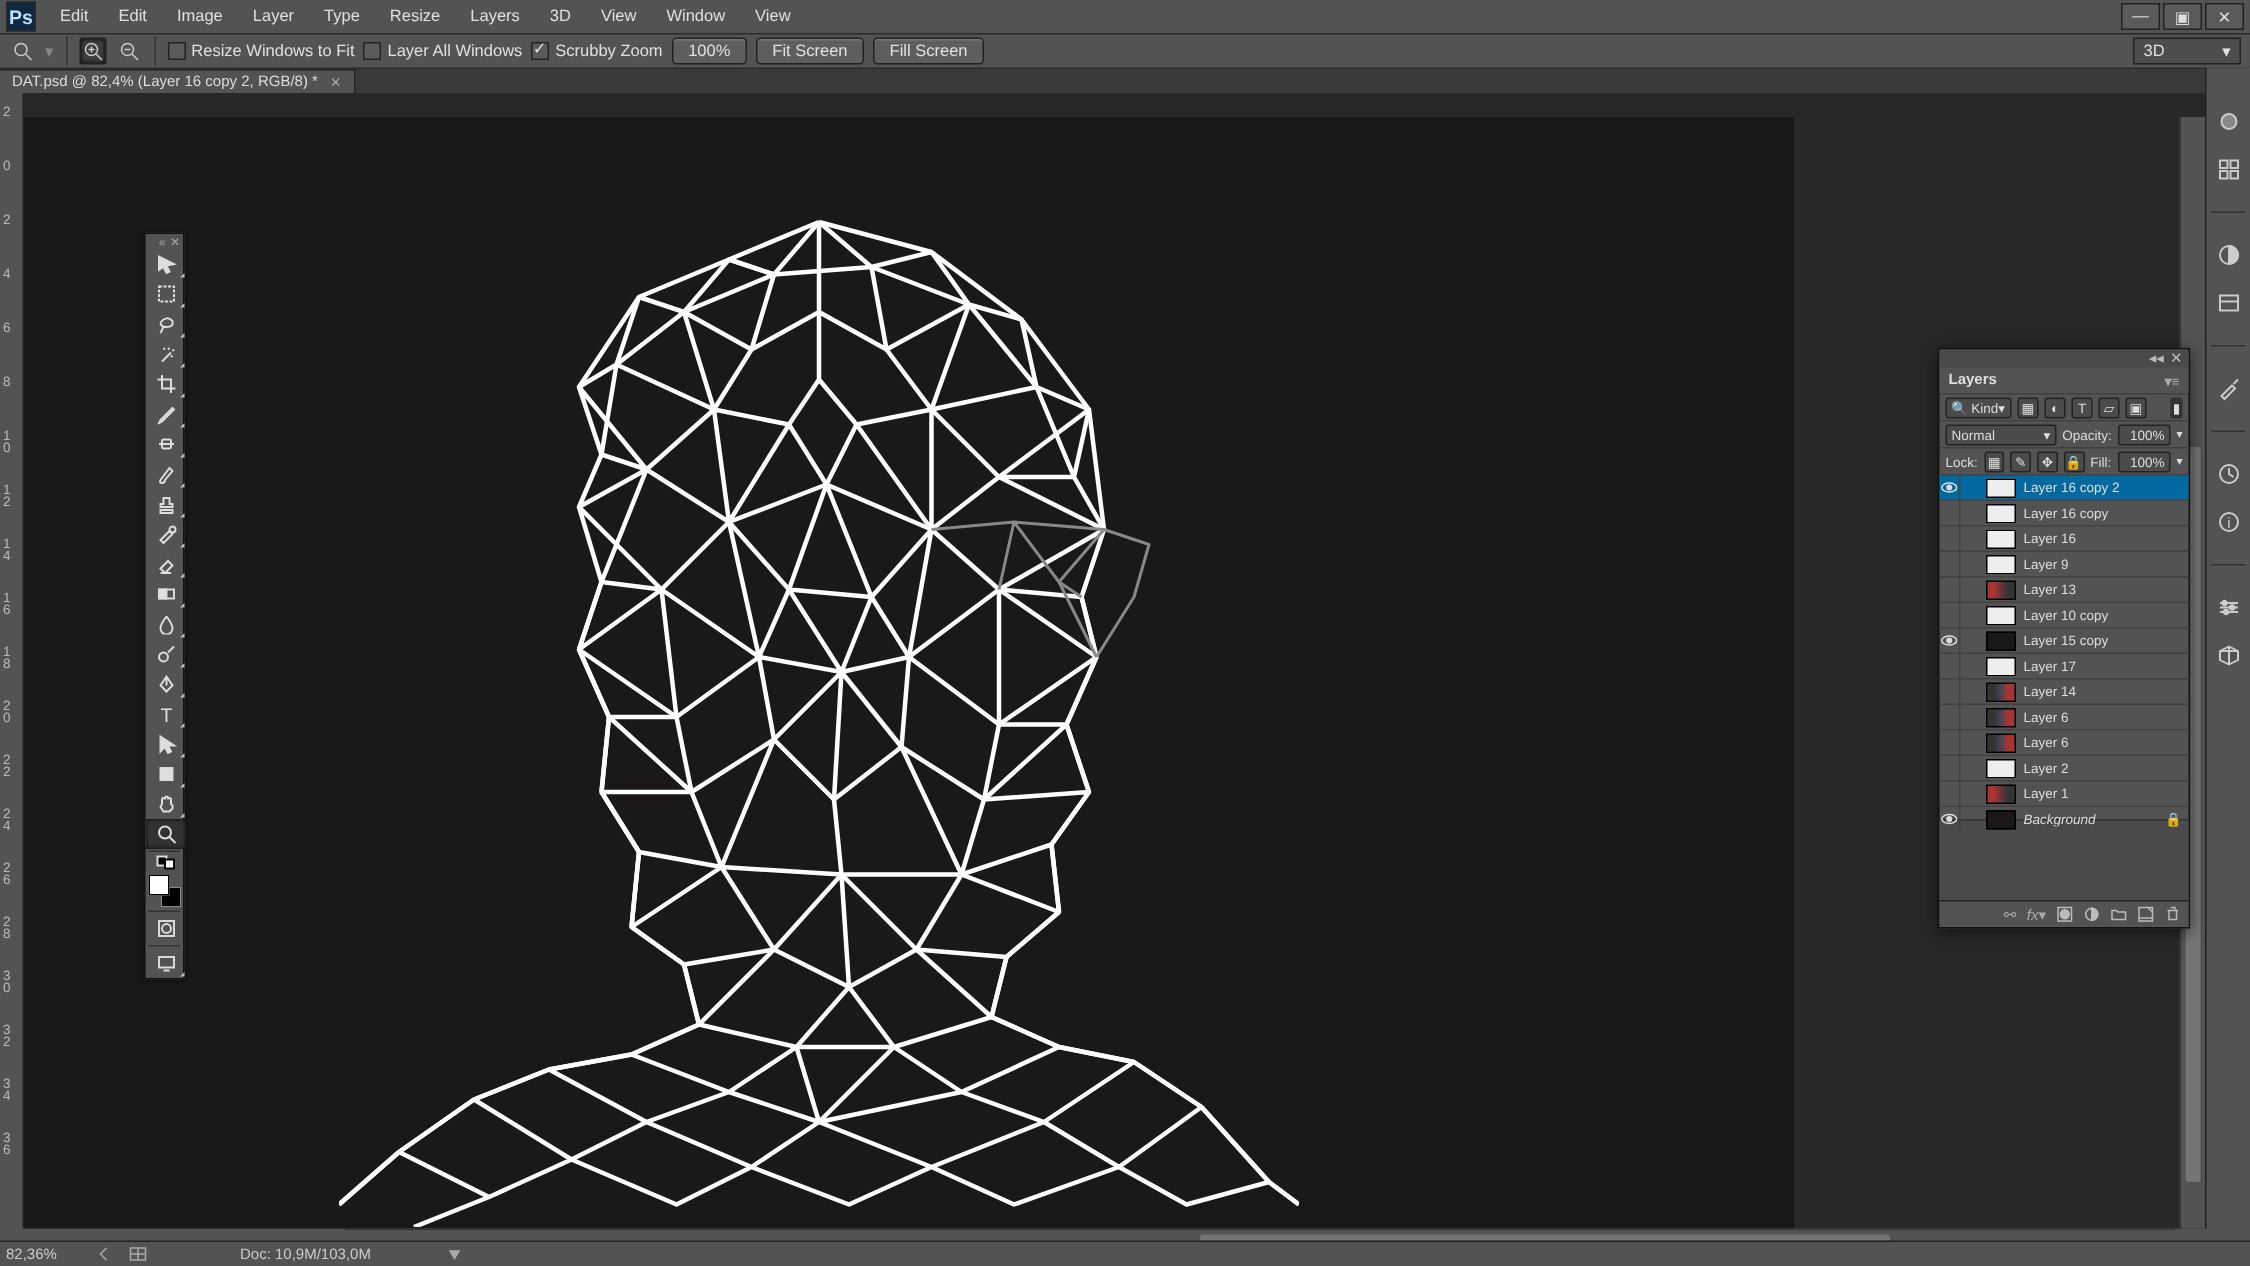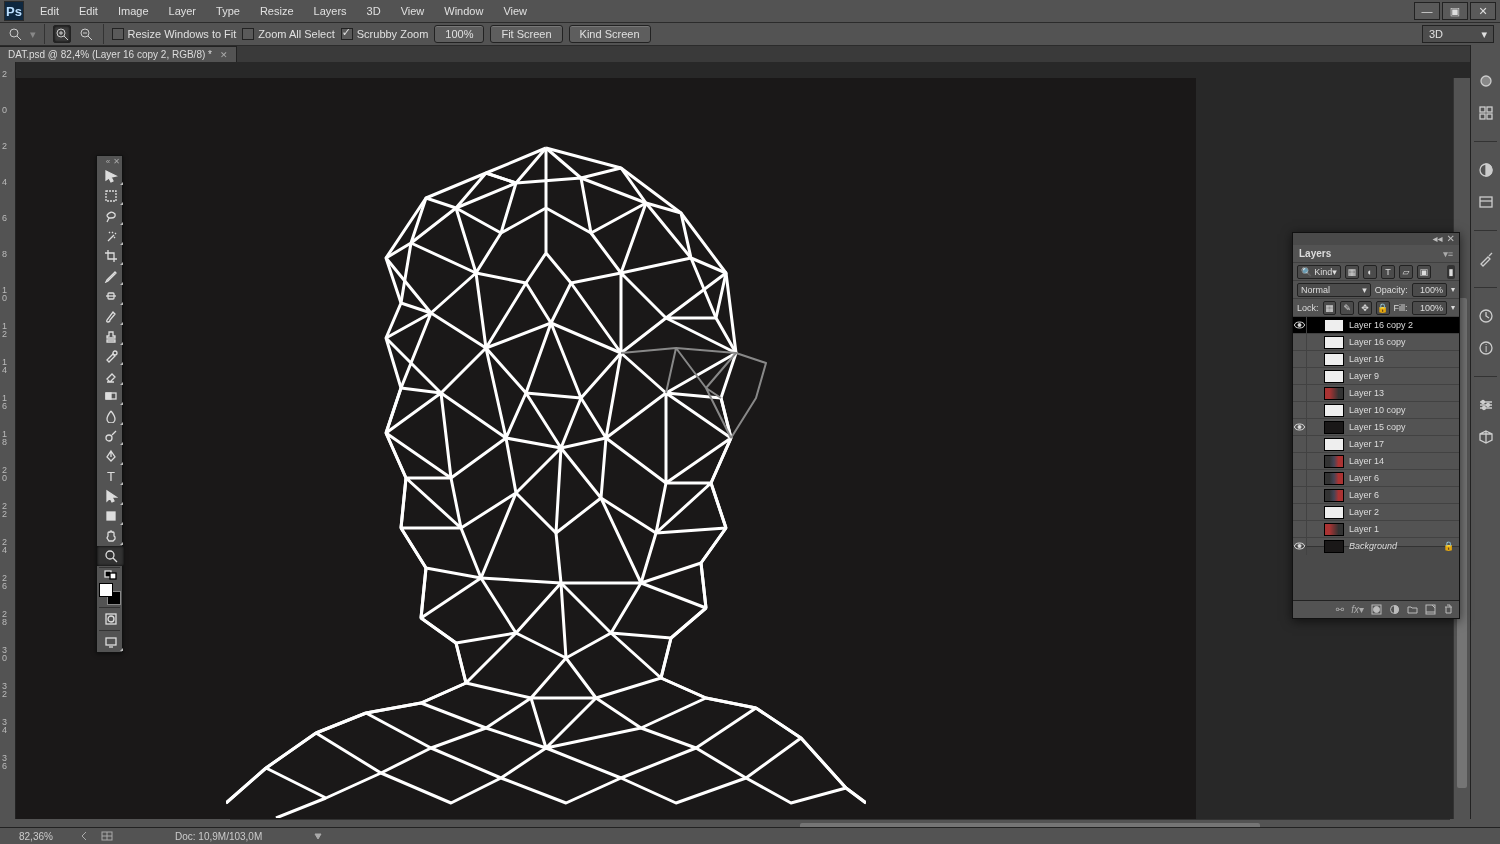--- a/index.html
+++ b/index.html
@@ -63,21 +63,21 @@
 .layersp{position:absolute; right:40px; top:232px; width:168px; background:#535353; border:1px solid #111; box-shadow:0 2px 10px rgba(0,0,0,.6); color:#ddd; font-size:10px;}
 .layersp .phdr{height:12px;display:flex;justify-content:flex-end;gap:4px;color:#bbb;font-size:10px;padding:0 4px;background:#4a4a4a;}
 .layersp .ptab{height:17px;background:#535353;display:flex;align-items:center;padding:0 6px;font-size:10px;font-weight:bold;}
 .layersp .row{display:flex;align-items:center;gap:4px;height:18px;padding:0 4px;border-top:1px solid #404040;}
 .layersp .row .w{border:1px solid #222;background:#4b4b4b;height:14px;padding:0 3px;display:flex;align-items:center;border-radius:2px;font-size:9px;}
 .layersp .row .ic{width:14px;height:14px;border:1px solid #222;background:#4b4b4b;display:flex;align-items:center;justify-content:center;font-size:9px;border-radius:2px;}
 .layersp .row .num{width:36px;justify-content:flex-end;}
 .layersp .lbl{font-size:9px;}
 .layersp .layerlist{max-height:230px;}
 .layersp .lrow{height:17px;display:flex;align-items:center;border-top:1px solid #424242;}
-.layersp .lrow.sel{background:#000000;}
+.layersp .lrow.sel{background:#0369a1;}
 .layersp .lrow .vis{width:14px;height:17px;display:flex;align-items:center;justify-content:center;border-right:1px solid #424242;}
 .layersp .lrow .vis svg{stroke:#ddd;fill:none;}
 .layersp .lrow .lock{width:14px;}
 .layersp .lrow .thumb{width:20px;height:13px;background:#eee;border:1px solid #000;margin:0 3px;position:relative;overflow:hidden;}
 .layersp .lrow .thumb.dark{background:#1a1818;}
 .layersp .lrow .thumb.mix{background:linear-gradient(90deg,#a33 25%,#333 75%);}
 .layersp .lrow .thumb.mix2{background:linear-gradient(90deg,#333 25%,#445 50%,#a33 75%);}
 .layersp .lrow .name{flex:1;padding-left:2px;font-size:9px;overflow:hidden;}
 .layersp .lrow .name.ital{font-style:italic;}
 .layersp .lrow .lk{font-size:9px;margin-right:4px;}
@@ -86,21 +86,21 @@
 .layersp .pftr span{color:#aaa;font-size:10px;}
 .layersp .pftr svg{stroke:#bbb;fill:none;width:11px;height:11px;}
 
 
 .scroll-v{position:absolute;right:30px;top:78px;bottom:25px;width:17px;background:#535353;border-left:1px solid #333;}
 .scroll-v .thumb{position:absolute;left:3px;right:3px;top:220px;height:490px;background:#757575;border-radius:2px;}
 .scroll-h{position:absolute;bottom:8px;left:230px;right:50px;height:17px;background:#535353;border-top:1px solid #333;}
 .scroll-h .thumb{position:absolute;top:3px;bottom:3px;left:570px;width:460px;background:#757575;border-radius:2px;}
 
 
-.status{position:absolute;bottom:0;left:0;right:0;height:17px;background:#535353;border-top:1px solid #222;display:flex;align-items:center;color:#ccc;font-size:10px;padding:0 19px;gap:12px;}
+.status{position:absolute;bottom:0;left:0;right:0;height:17px;background:#535353;border-top:1px solid #222;display:flex;align-items:center;color:#ccc;font-size:10px;padding:0 4px;gap:12px;}
 .status .zoom{width:48px;}
 .status .docsize{margin-left:50px;}
 .status svg{stroke:#aaa;fill:none;}
 </style>
 </head>
 <body>
 
 <div class="menubar">
   <div class="logo">Ps</div>
   <div class="m-item">Edit</div>
@@ -145,29 +145,29 @@
         <line x1="9" y1="9" x2="13" y2="13"></line>
       </svg>
     </div>
   <div class="sep"></div>
   <label>
       <span class="cb"></span>
       <span>Resize Windows to Fit</span>
     </label>
   <label>
       <span class="cb"></span>
-      <span>Zoom All Select</span>
+      <span>Layer All Windows</span>
     </label>
   <label>
       <span class="cb checked"></span>
       <span>Scrubby Zoom</span>
     </label>
   <div class="btn">100%</div>
   <div class="btn">Fit Screen</div>
-  <div class="btn">Kind Screen</div>
+  <div class="btn">Fill Screen</div>
   <div class="sel">
       <span>3D</span>
       <span>▾</span>
     </div>
 </div>
 
 <div class="tabbar">
   <div class="tab">
     <span>DAT.psd @ 82,4% (Layer 16 copy 2, RGB/8) *</span>
     <span class="x">✕</span>

